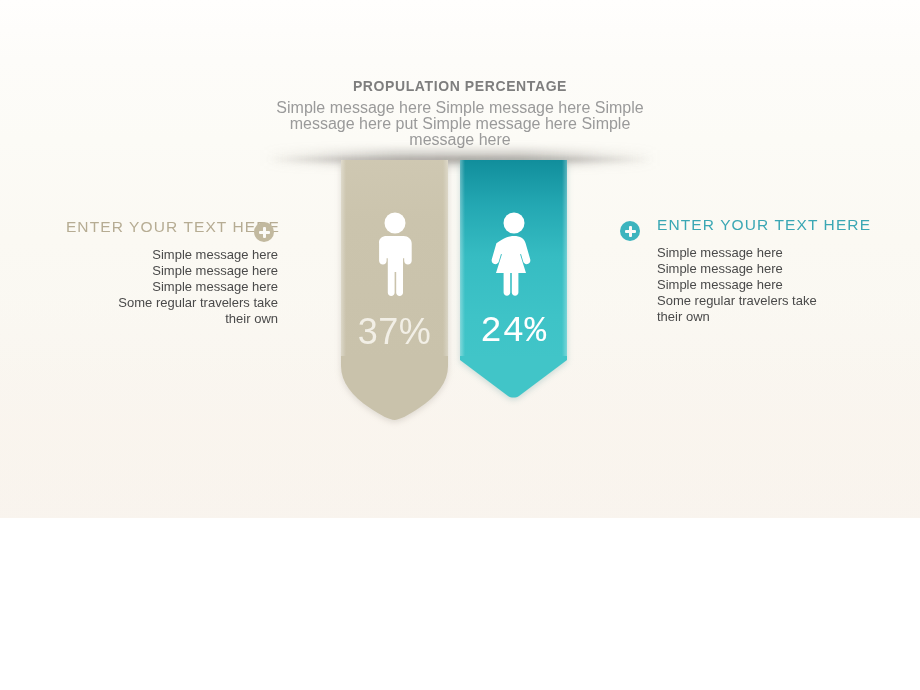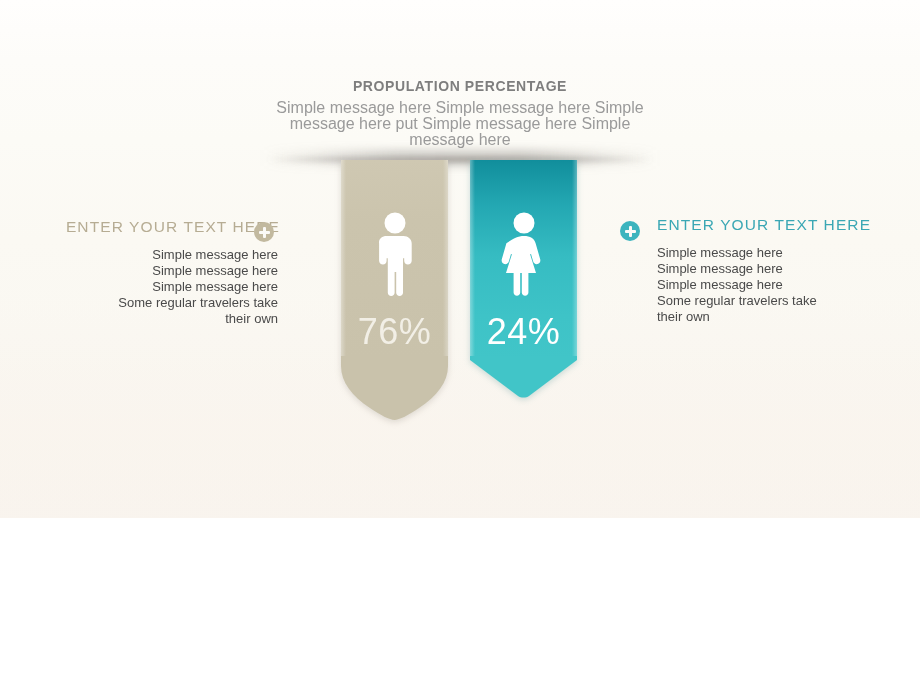--- a/index.html
+++ b/index.html
@@ -127,24 +127,25 @@
   }
   #banner-male .banner-tip {
     top: 196px;
     height: 64px;
     background: #c9c2ab;
     clip-path: path("M0,0 L107,0 L107,10 C107,26 96,40 78,52 C68,59 58,64 53.5,64 C49,64 39,59 29,52 C11,40 0,26 0,10 Z");
   }
 
   
   #banner-female {
-    left: 470px;
+    left: 460px;
     top: 160px;
     height: 238px;
     filter: drop-shadow(0 2px 3px rgba(30,120,125,0.22));
+    font-family: Liberation Mono, monospace;
   }
   #banner-female .banner-body {
     height: 200px;
     background: linear-gradient(180deg, #118e9c 0%, #23a7b2 22%, #36bcc2 48%, #3ec3c7 78%, #41c5c8 100%);
   }
   #banner-female .banner-tip {
     top: 196px;
     height: 42px;
     background: #41c5c8;
     clip-path: path("M0,0 L107,0 L107,4 L59,40 C56,42 51,42 48,40 L0,4 Z");
@@ -296,21 +297,21 @@
     </div>
     <div class="banner-tip"></div>
     <svg class="person-icon" width="52" height="84" viewBox="0 0 52 84">
       <circle cx="26" cy="11" r="10.5" fill="#ffffff"></circle>
       <path fill="#ffffff" d="
         M17.5,24 h17 c4.6,0 8.2,3.3 8.2,7.6 v17.2 c0,2.2-1.7,3.7-3.8,3.7 c-2.1,0-3.7-1.5-3.7-3.7 v-2.5
         h-1.2 v34.4 c0,1.8-1.5,3.3-3.4,3.3 c-1.9,0-3.4-1.5-3.4-3.3 v-20.8 h-1.6 v20.8 c0,1.8-1.5,3.3-3.4,3.3
         c-1.9,0-3.4-1.5-3.4-3.3 v-34.4 h-1.2 v2.5 c0,2.2-1.6,3.7-3.7,3.7 c-2.1,0-3.8-1.5-3.8-3.7 v-17.2
         C9.3,27.3 12.9,24 17.5,24 z"></path>
     </svg>
-    <div class="pct">76%</div>
+    <div class="pct">37%</div>
   </div>
 
   <div class="banner" id="banner-female">
     <div class="banner-body">
       <div class="banner-glow-left"></div>
       <div class="banner-glow-right"></div>
     </div>
     <div class="banner-tip"></div>
     <svg class="person-icon" width="52" height="84" viewBox="0 0 52 84">
       <circle cx="26" cy="11" r="10.5" fill="#ffffff"></circle>

